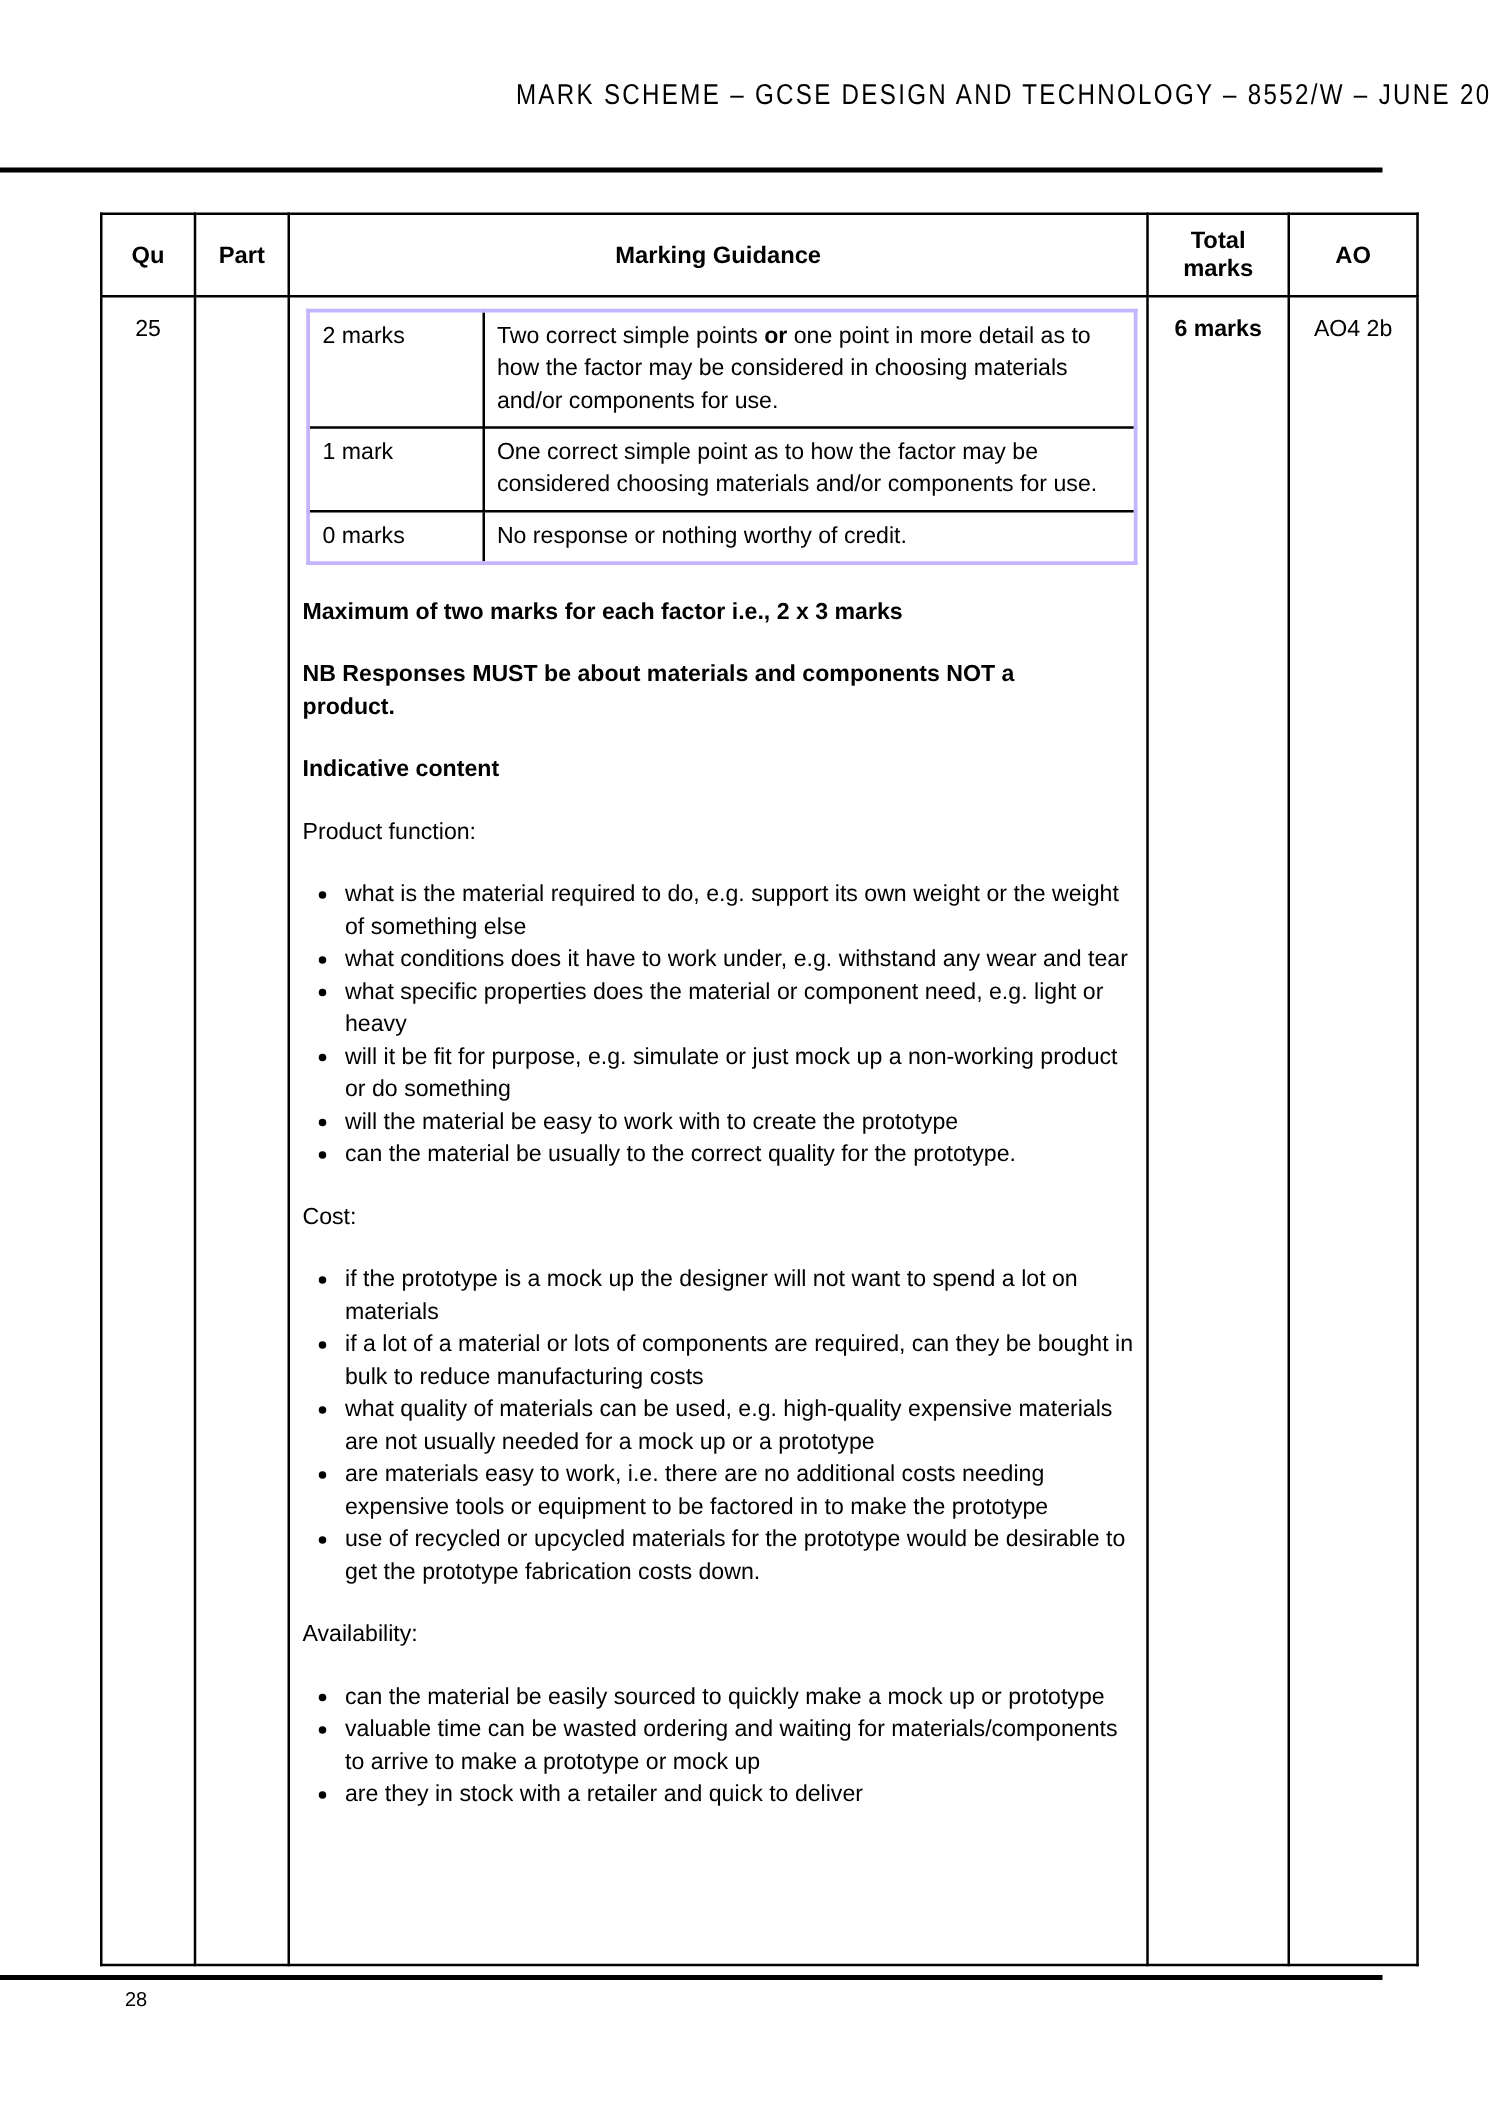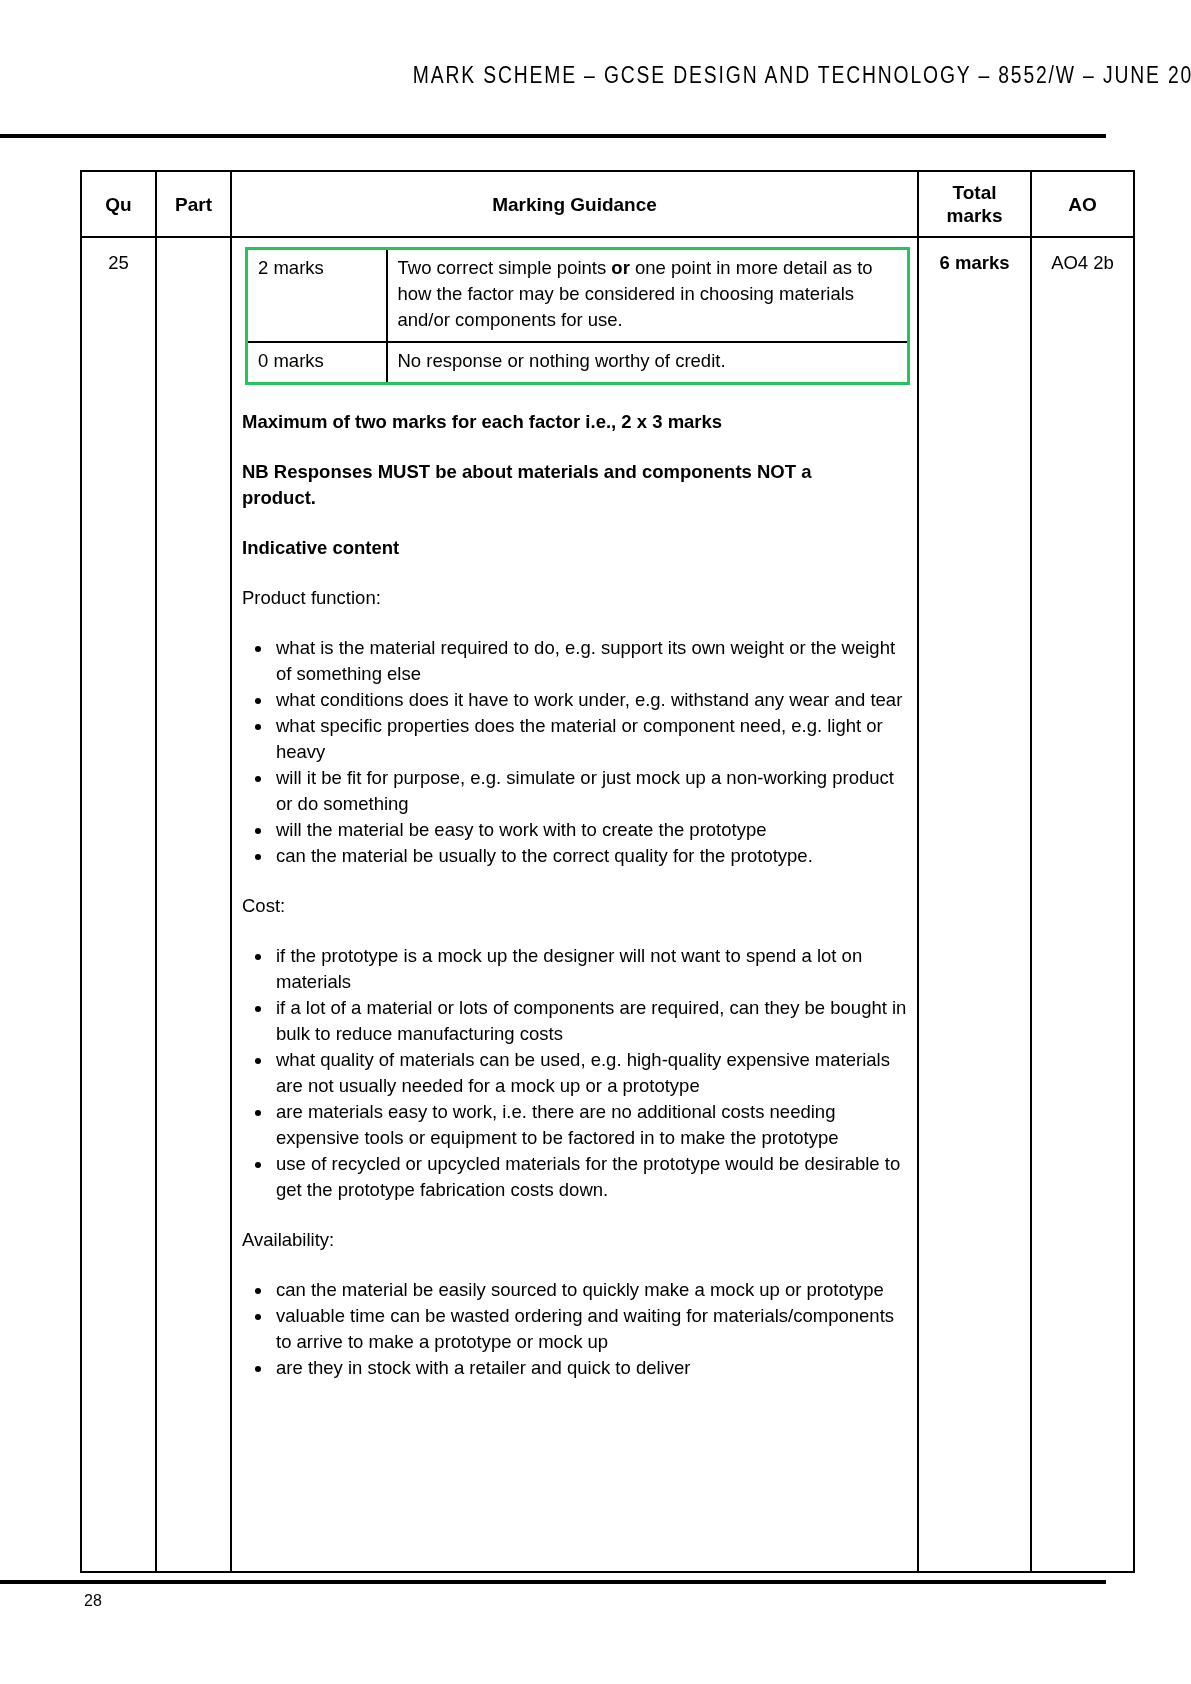--- a/index.html
+++ b/index.html
@@ -20,21 +20,21 @@
   .doc-header-text {
     display:inline-block;
     font-size:23px; font-weight:400;
     letter-spacing:2.2px;
     transform:scaleX(0.84);
     transform-origin:center;
   }
   .rule { position:absolute; left:0; width:1106px; height:4px; background:#000; }
   .rule-top { top:134px; }
   .rule-bottom { top:1580px; }
-  .page-number { position:absolute; left:84px; top:1592px; font-size:16px; }
+  .page-number { position:absolute; left:100px; top:1592px; font-size:16px; }
 
   
   .mark-table {
     position:absolute; left:80px; top:170px;
     width:1053px;
     border-collapse:collapse; table-layout:fixed;
   }
   .mark-table col.c-qu   { width:75px; }
   .mark-table col.c-part { width:75px; }
   .mark-table col.c-mg   { width:687px; }
@@ -57,21 +57,21 @@
 
   .guidance-cell {
     padding:9px 8px 0 10px;
     font-size:18.5px; line-height:26px;
   }
 
   
   .marks-inner-table {
     border-collapse:collapse; table-layout:fixed;
     width:665px; margin-left:3px;
-    border:3px solid #22c55e;
+    border:3px solid #c4b5fd;
   }
   .marks-inner-table col.c-level { width:140px; }
   .marks-inner-table td {
     border:2px solid #000;
     vertical-align:top;
     padding:5px 12px 8px 10px;
   }
   .b { font-weight:bold; }
 
   
@@ -118,20 +118,24 @@
             <colgroup>
                 <col class="c-level">
                 <col>
               </colgroup>
             <tbody>
               <tr>
                 <td>2 marks</td>
                 <td><span>Two correct simple points </span><span class="b">or</span><span> one point in more detail as to how the factor may be considered in choosing materials and/or components for use.</span></td>
               </tr>
               <tr>
+                <td>1 mark</td>
+                <td>One correct simple point as to how the factor may be considered choosing materials and/or components for use.</td>
+              </tr>
+              <tr>
                 <td>0 marks</td>
                 <td>No response or nothing worthy of credit.</td>
               </tr>
             </tbody>
           </table>
 
           <p class="g-par b">Maximum of two marks for each factor i.e., 2 x 3 marks</p>
           <p class="g-par b note-nb">NB Responses MUST be about materials and components NOT a product.</p>
           <p class="g-par b">Indicative content</p>
 

